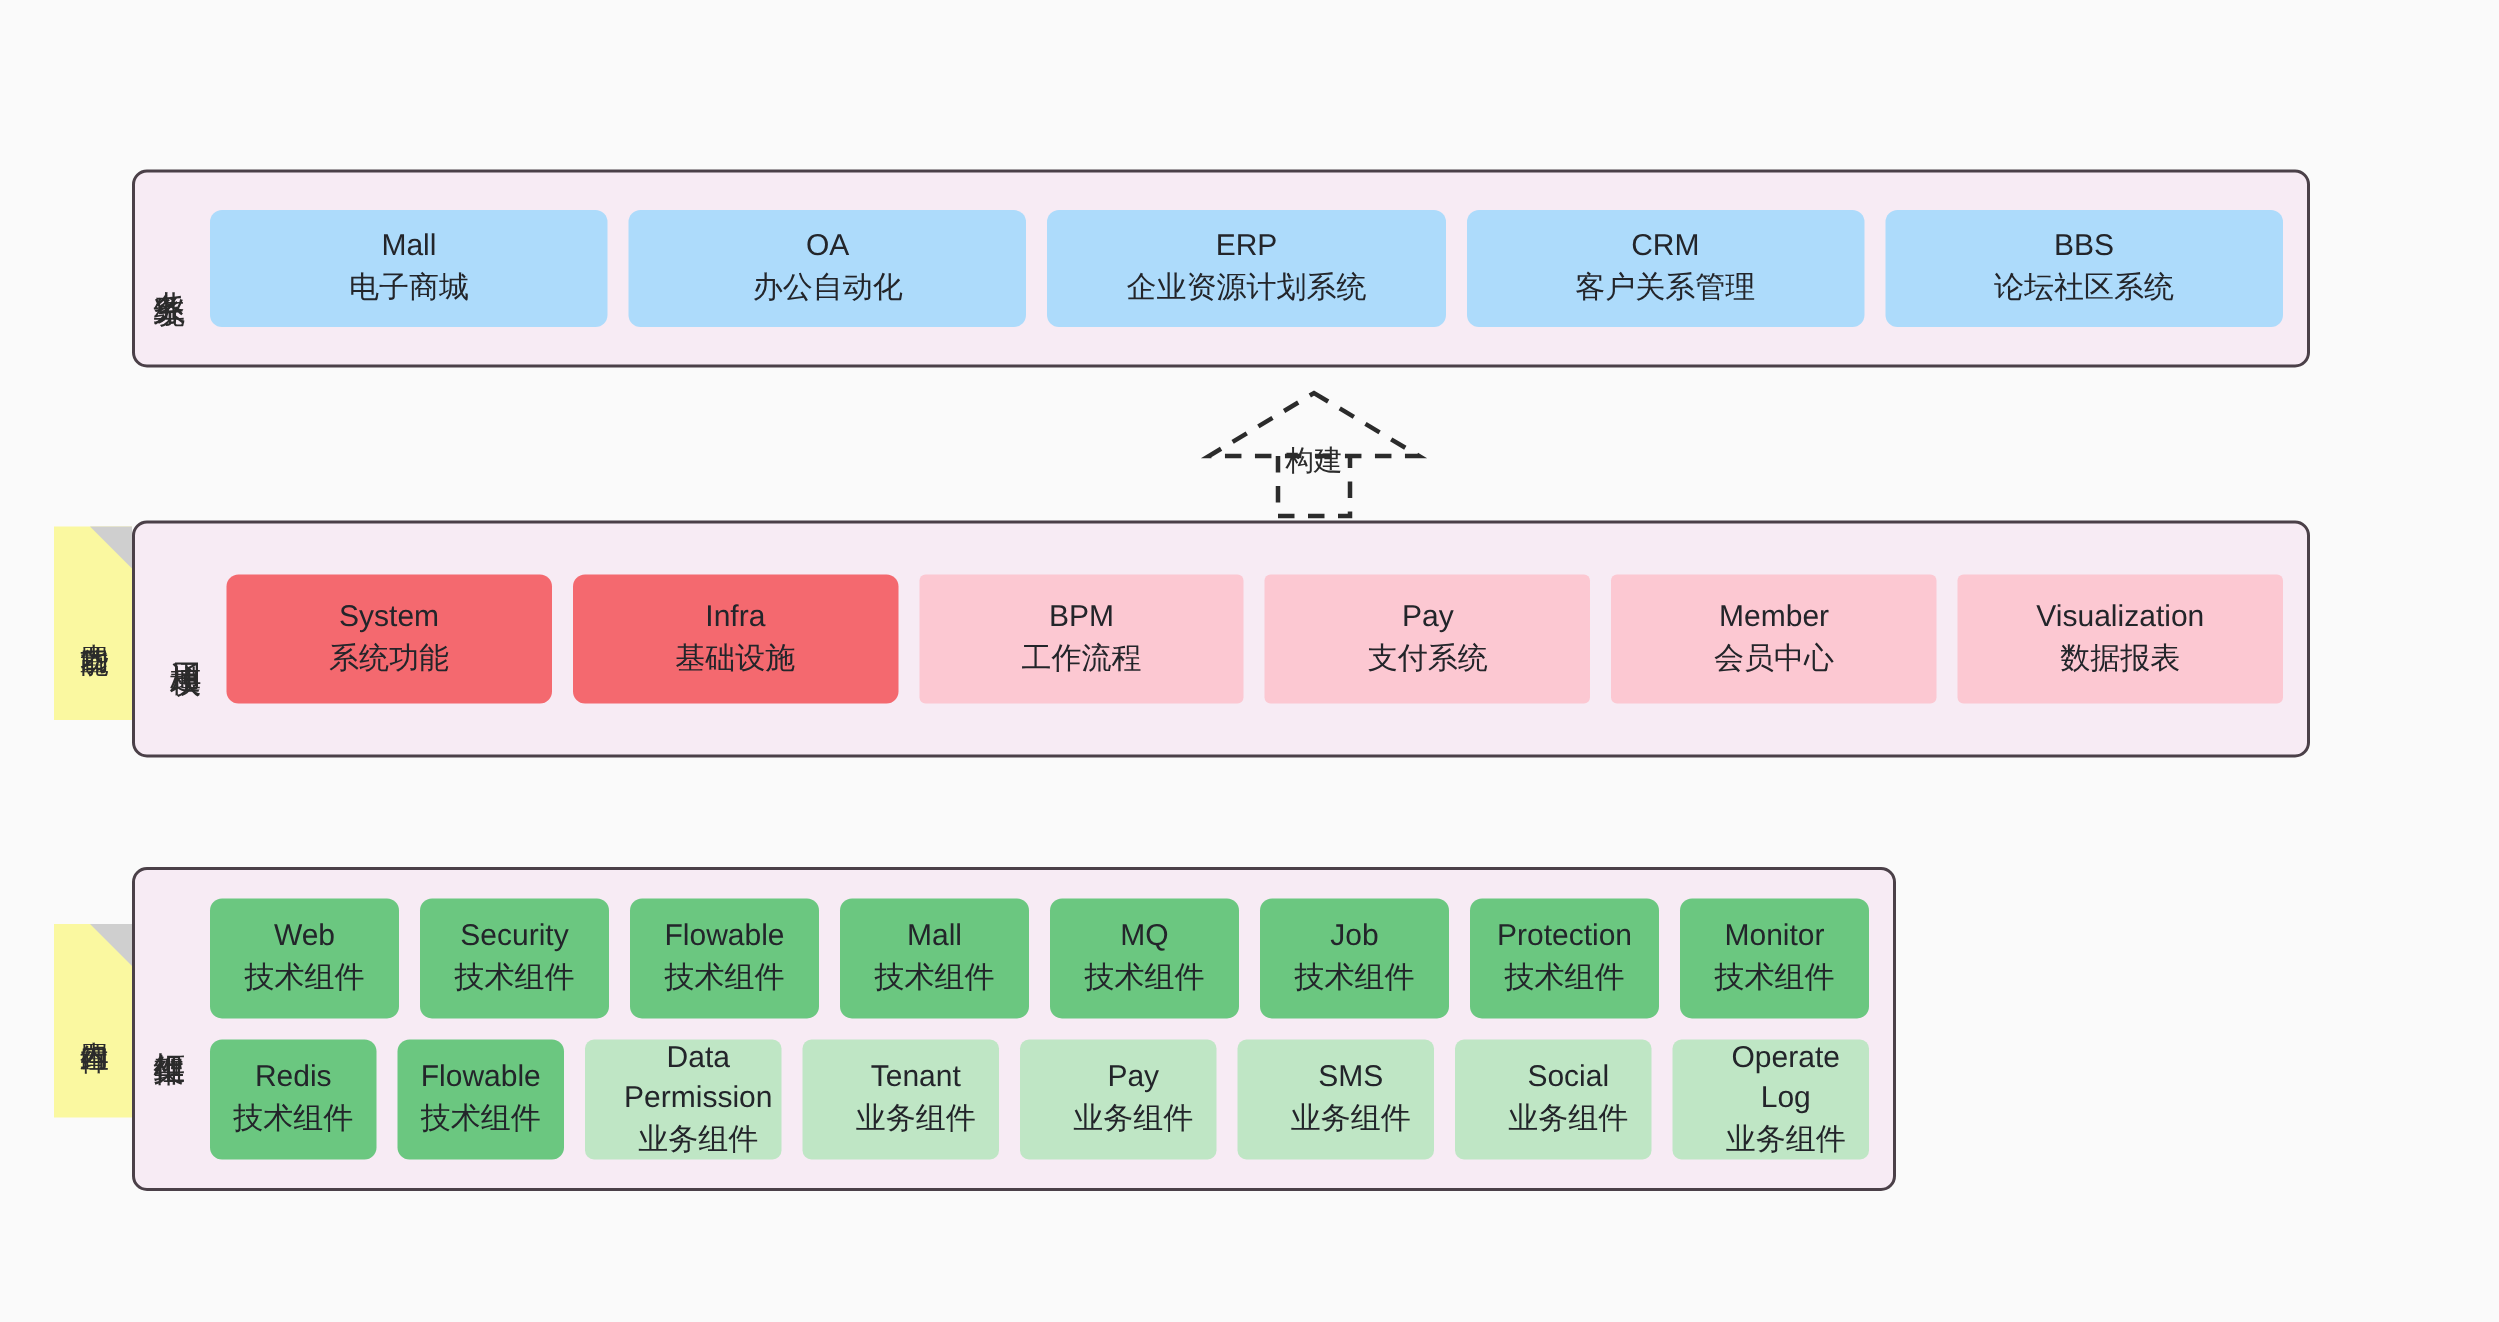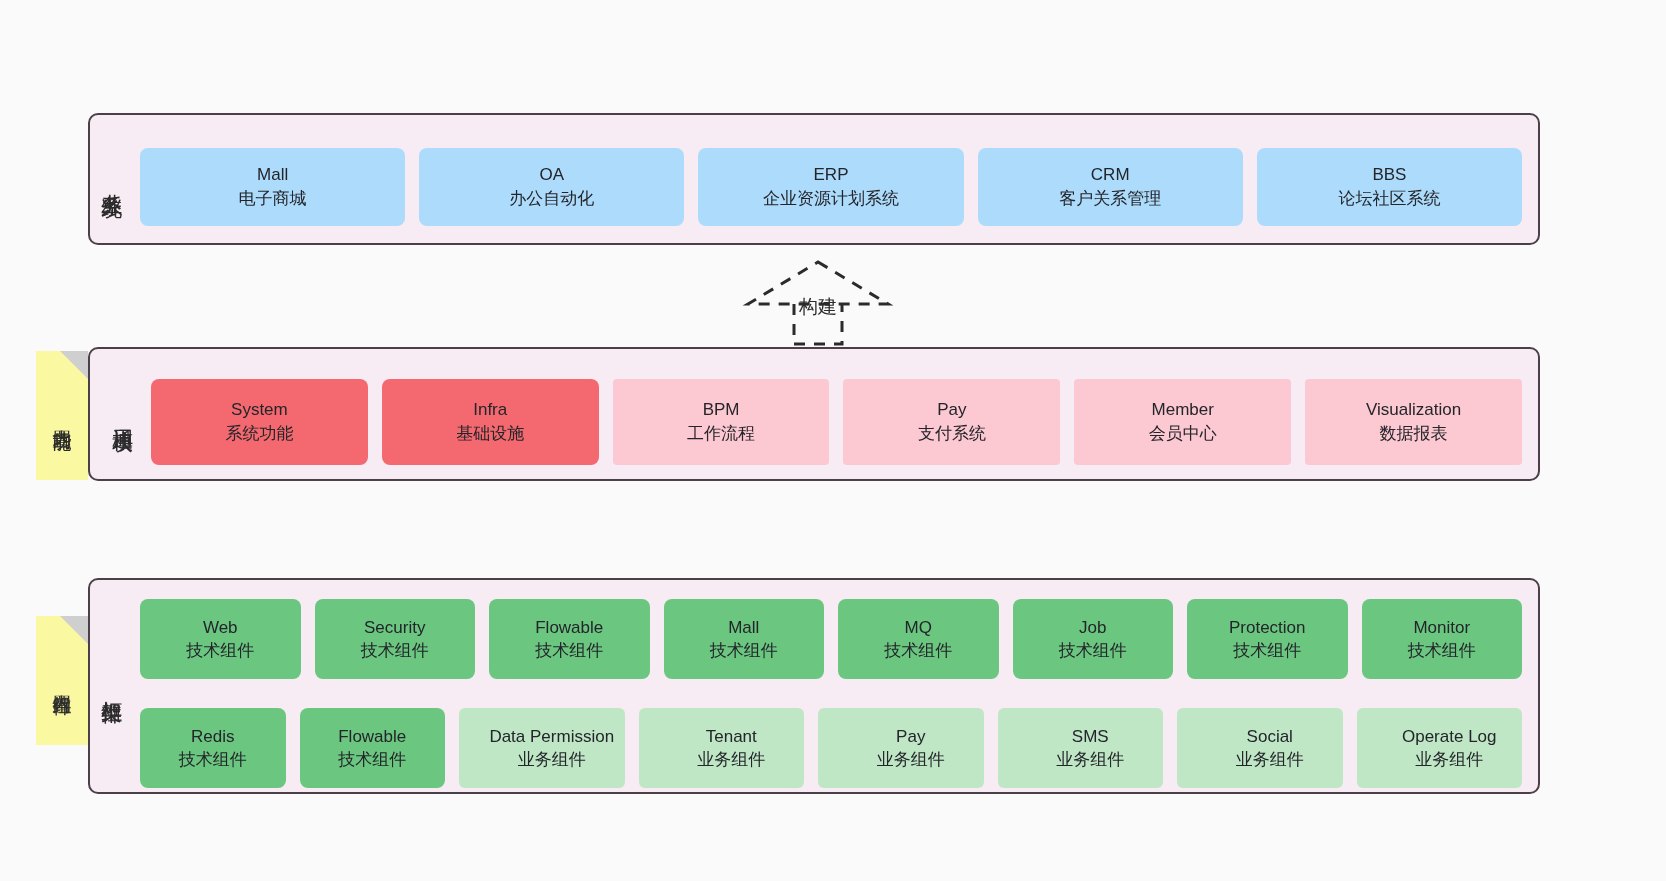--- a/index.html
+++ b/index.html
@@ -67,26 +67,25 @@
   
   .node {
     flex: 1 1 0;
     min-width: 0;
     box-sizing: border-box;
     display: flex;
     flex-direction: column;
     align-items: center;
     justify-content: center;
     text-align: center;
-    font-size: 17px;
+    font-size: 20px;
     line-height: 1.38;
     padding: 6px 4px;
     color: #23252a;
     border-radius: 8px;
-    margin-top: 15px;
   }
   .node .t-en { white-space: normal; }
   .node .t-cn { white-space: nowrap; }
 
   .node.blue        { background: #ADDBFB; height: 78px; border-radius: 8px; }
   .node.red         { background: #F4696F; height: 86px; border-radius: 8px; }
   .node.pink        { background: #FCC8D2; height: 86px; border-radius: 4px; }
   .node.green       { background: #6BC780; height: 80px; border-radius: 8px; }
   .node.lightgreen  { background: #BFE6C5; height: 80px; border-radius: 6px; padding-left: 24px; }
 
@@ -160,21 +159,21 @@
             <span class="t-en">CRM</span>
             <span class="t-cn">客户关系管理</span>
           </div>
           <div class="node blue">
             <span class="t-en">BBS</span>
             <span class="t-cn">论坛社区系统</span>
           </div>
         </div>
       </div>
     </div>
-    <div class="layer" style="left: 88px; top: 347px; width: 1452px; height: 134px; padding-left: 11px;">
+    <div class="layer" style="left: 88px; top: 347px; width: 1452px; height: 158px; padding-left: 11px;">
       <div class="layer-title">通用模块</div>
       <div class="layer-body">
         <div class="row">
           <div class="node red">
             <span class="t-en">System</span>
             <span class="t-cn">系统功能</span>
           </div>
           <div class="node red">
             <span class="t-en">Infra</span>
             <span class="t-cn">基础设施</span>
@@ -195,21 +194,21 @@
             <span class="t-en">Visualization</span>
             <span class="t-cn">数据报表</span>
           </div>
         </div>
       </div>
     </div>
     <div class="sticky" style="left: 36px; top: 351px; width: 52px; height: 129px;">
       <span class="fold"></span>
       <span>内置功能</span>
     </div>
-    <div class="layer" style="left: 88px; top: 578px; width: 1452px; height: 216px;">
+    <div class="layer" style="left: 88px; top: 578px; width: 1176px; height: 216px;">
       <div class="layer-title">框架组件</div>
       <div class="layer-body">
         <div class="row">
           <div class="node green">
             <span class="t-en">Web</span>
             <span class="t-cn">技术组件</span>
           </div>
           <div class="node green">
             <span class="t-en">Security</span>
             <span class="t-cn">技术组件</span>
@@ -272,20 +271,20 @@
             <span class="t-en">Operate Log</span>
             <span class="t-cn">业务组件</span>
           </div>
         </div>
       </div>
     </div>
     <div class="sticky" style="left: 36px; top: 616px; width: 52px; height: 129px;">
       <span class="fold"></span>
       <span>内置组件</span>
     </div>
-    <div class="connector" style="left: 738px; top: 258px; width: 160px; height: 90px; font-family: Liberation Mono, monospace;">
+    <div class="connector" style="left: 796px; top: 258px; width: 160px; height: 90px; font-family: Liberation Mono, monospace;">
       <svg width="160" height="90" viewBox="0 0 160 90">
         <path d="M 80 4 L 150 46 L 10 46 Z" fill="none" stroke="#2b2b2b" stroke-width="3" stroke-dasharray="11 9"></path>
         <path d="M 56 46 L 56 86 L 104 86 L 104 46" fill="none" stroke="#2b2b2b" stroke-width="3" stroke-dasharray="11 9"></path>
       </svg>
       <span class="clabel">构建</span>
     </div>
   </div>
 
 </body></html>

